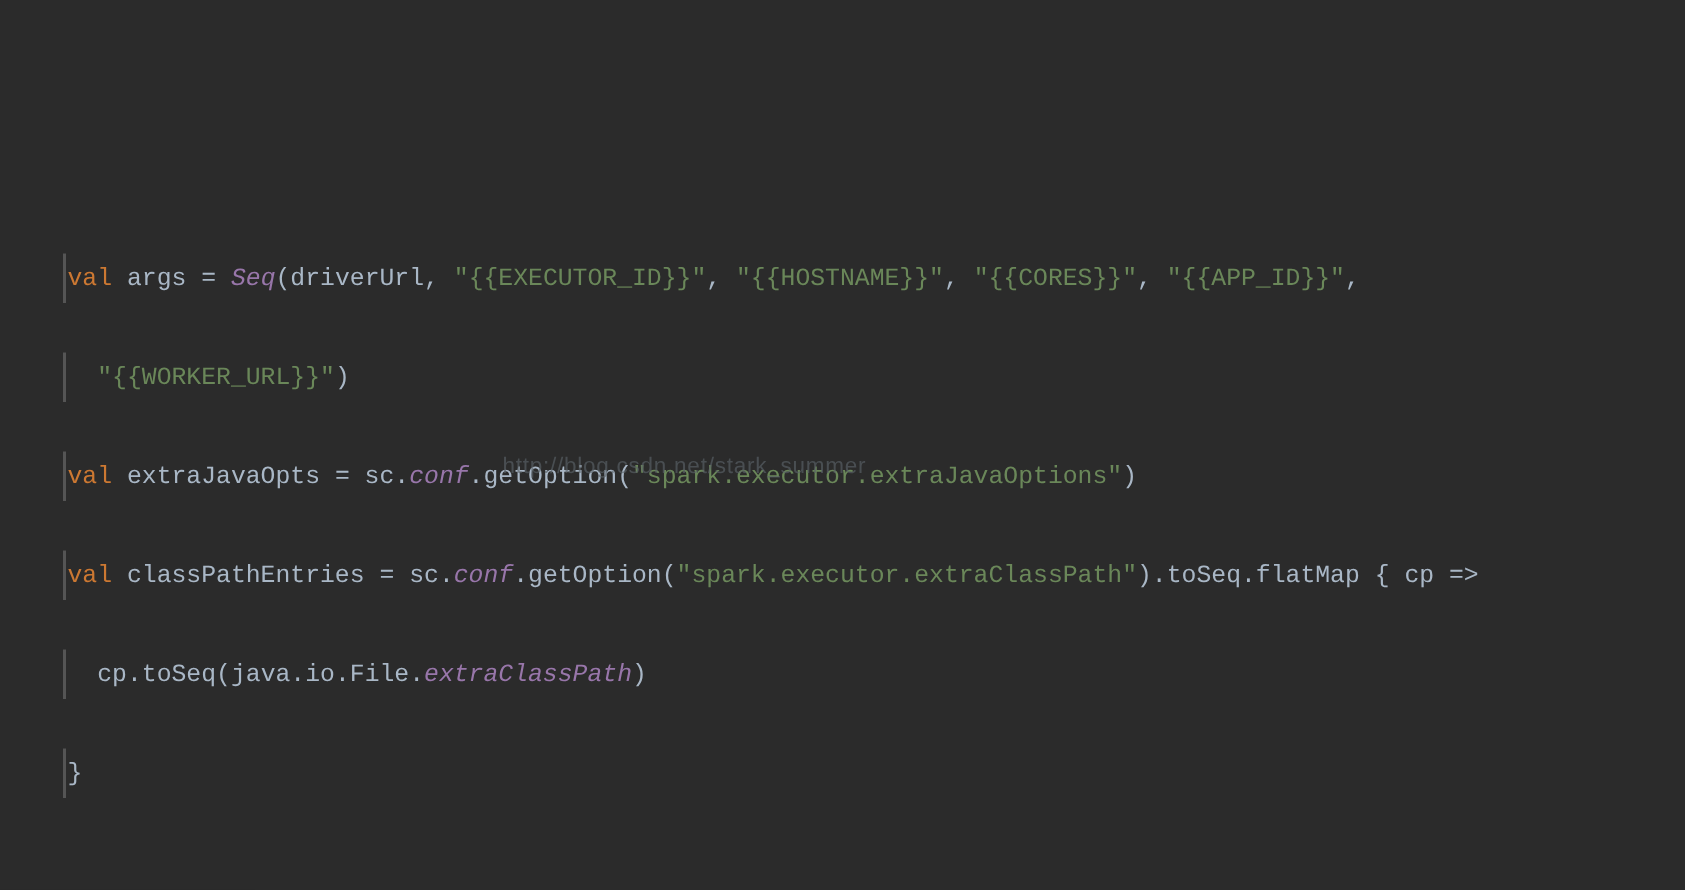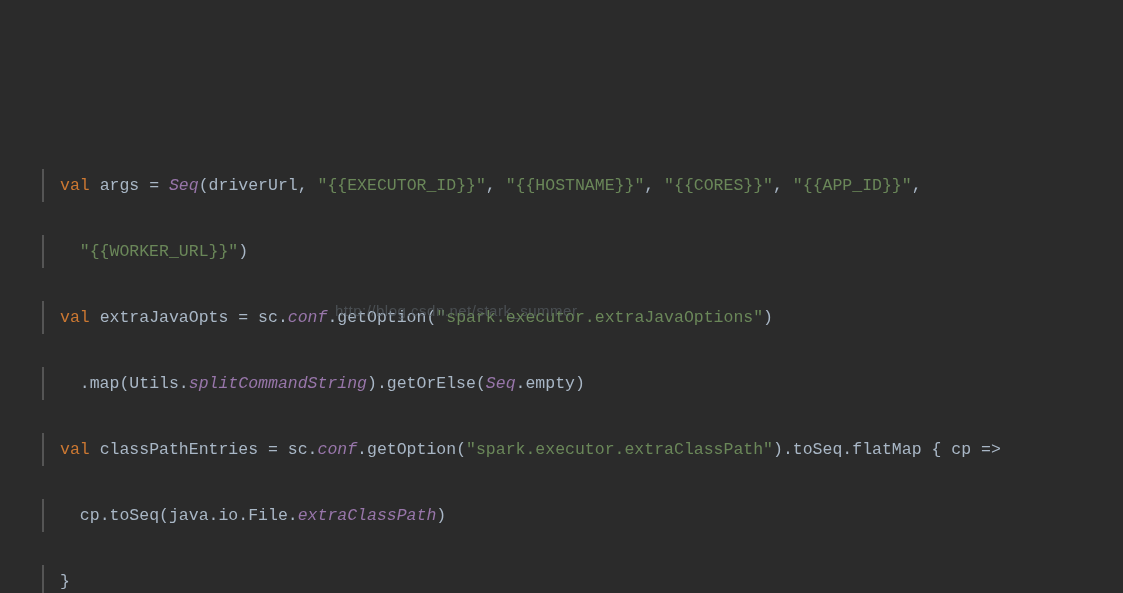--- a/index.html
+++ b/index.html
@@ -17,21 +17,21 @@
       white-space: pre;
       overflow: hidden;
       width: 1123px;
       height: 593px;
       position: relative;
     }
     .line {
       position: relative;
       height: 33px;
       border-left: 2px solid #555;
-      padding-left: 16px;
+      padding-left: 1px;
       margin-left: 0;
     }
     .kw { color: #cc7832; }
     .italic { font-style: italic; color: #9876aa; }
     .str { color: #6a8759; }
     .watermark {
       position: absolute;
       left: 335px;
       top: 294px;
       color: #5a6268;
@@ -44,21 +44,20 @@
   </style>
 </head>
 <body>
 
 
 
 <div>
 <div class="line"><span class="kw">val</span><span> </span><span>args</span><span> = </span><span class="italic">Seq</span><span>(</span><span>driverUrl</span><span>, </span><span class="str">"{{EXECUTOR_ID}}"</span><span>, </span><span class="str">"{{HOSTNAME}}"</span><span>, </span><span class="str">"{{CORES}}"</span><span>, </span><span class="str">"{{APP_ID}}"</span><span>,</span></div>
 <div class="line">  <span class="str">"{{WORKER_URL}}"</span><span>)</span></div>
 <div class="line"><span class="kw">val</span><span> </span><span>extraJavaOpts</span><span> = </span><span>sc</span><span>.</span><span class="italic">conf</span><span>.</span><span>getOption</span><span>(</span><span class="str">"spark.executor.extraJavaOptions"</span><span>)</span></div>
-<div class="line">  <span>.</span><span>map</span><span>(</span><span>Utils</span><span>.</span><span class="italic">splitCommandString</span><span>)</span><span>.</span><span>getOrElse</span><span>(</span><span class="italic">Seq</span><span>.</span><span>empty</span><span>)</span></div>
 <div class="line"><span class="kw">val</span><span> </span><span>classPathEntries</span><span> = </span><span>sc</span><span>.</span><span class="italic">conf</span><span>.</span><span>getOption</span><span>(</span><span class="str">"spark.executor.extraClassPath"</span><span>)</span><span>.</span><span>toSeq</span><span>.</span><span>flatMap</span><span> { </span><span>cp</span><span> =&gt;</span></div>
 <div class="line">  <span>cp</span><span>.</span><span>toSeq</span><span>(</span><span>java</span><span>.</span><span>io</span><span>.</span><span>File</span><span>.</span><span class="italic">extraClassPath</span><span>)</span></div>
 <div class="line"><span>}</span></div>
 
 
 
 
 
 
 

